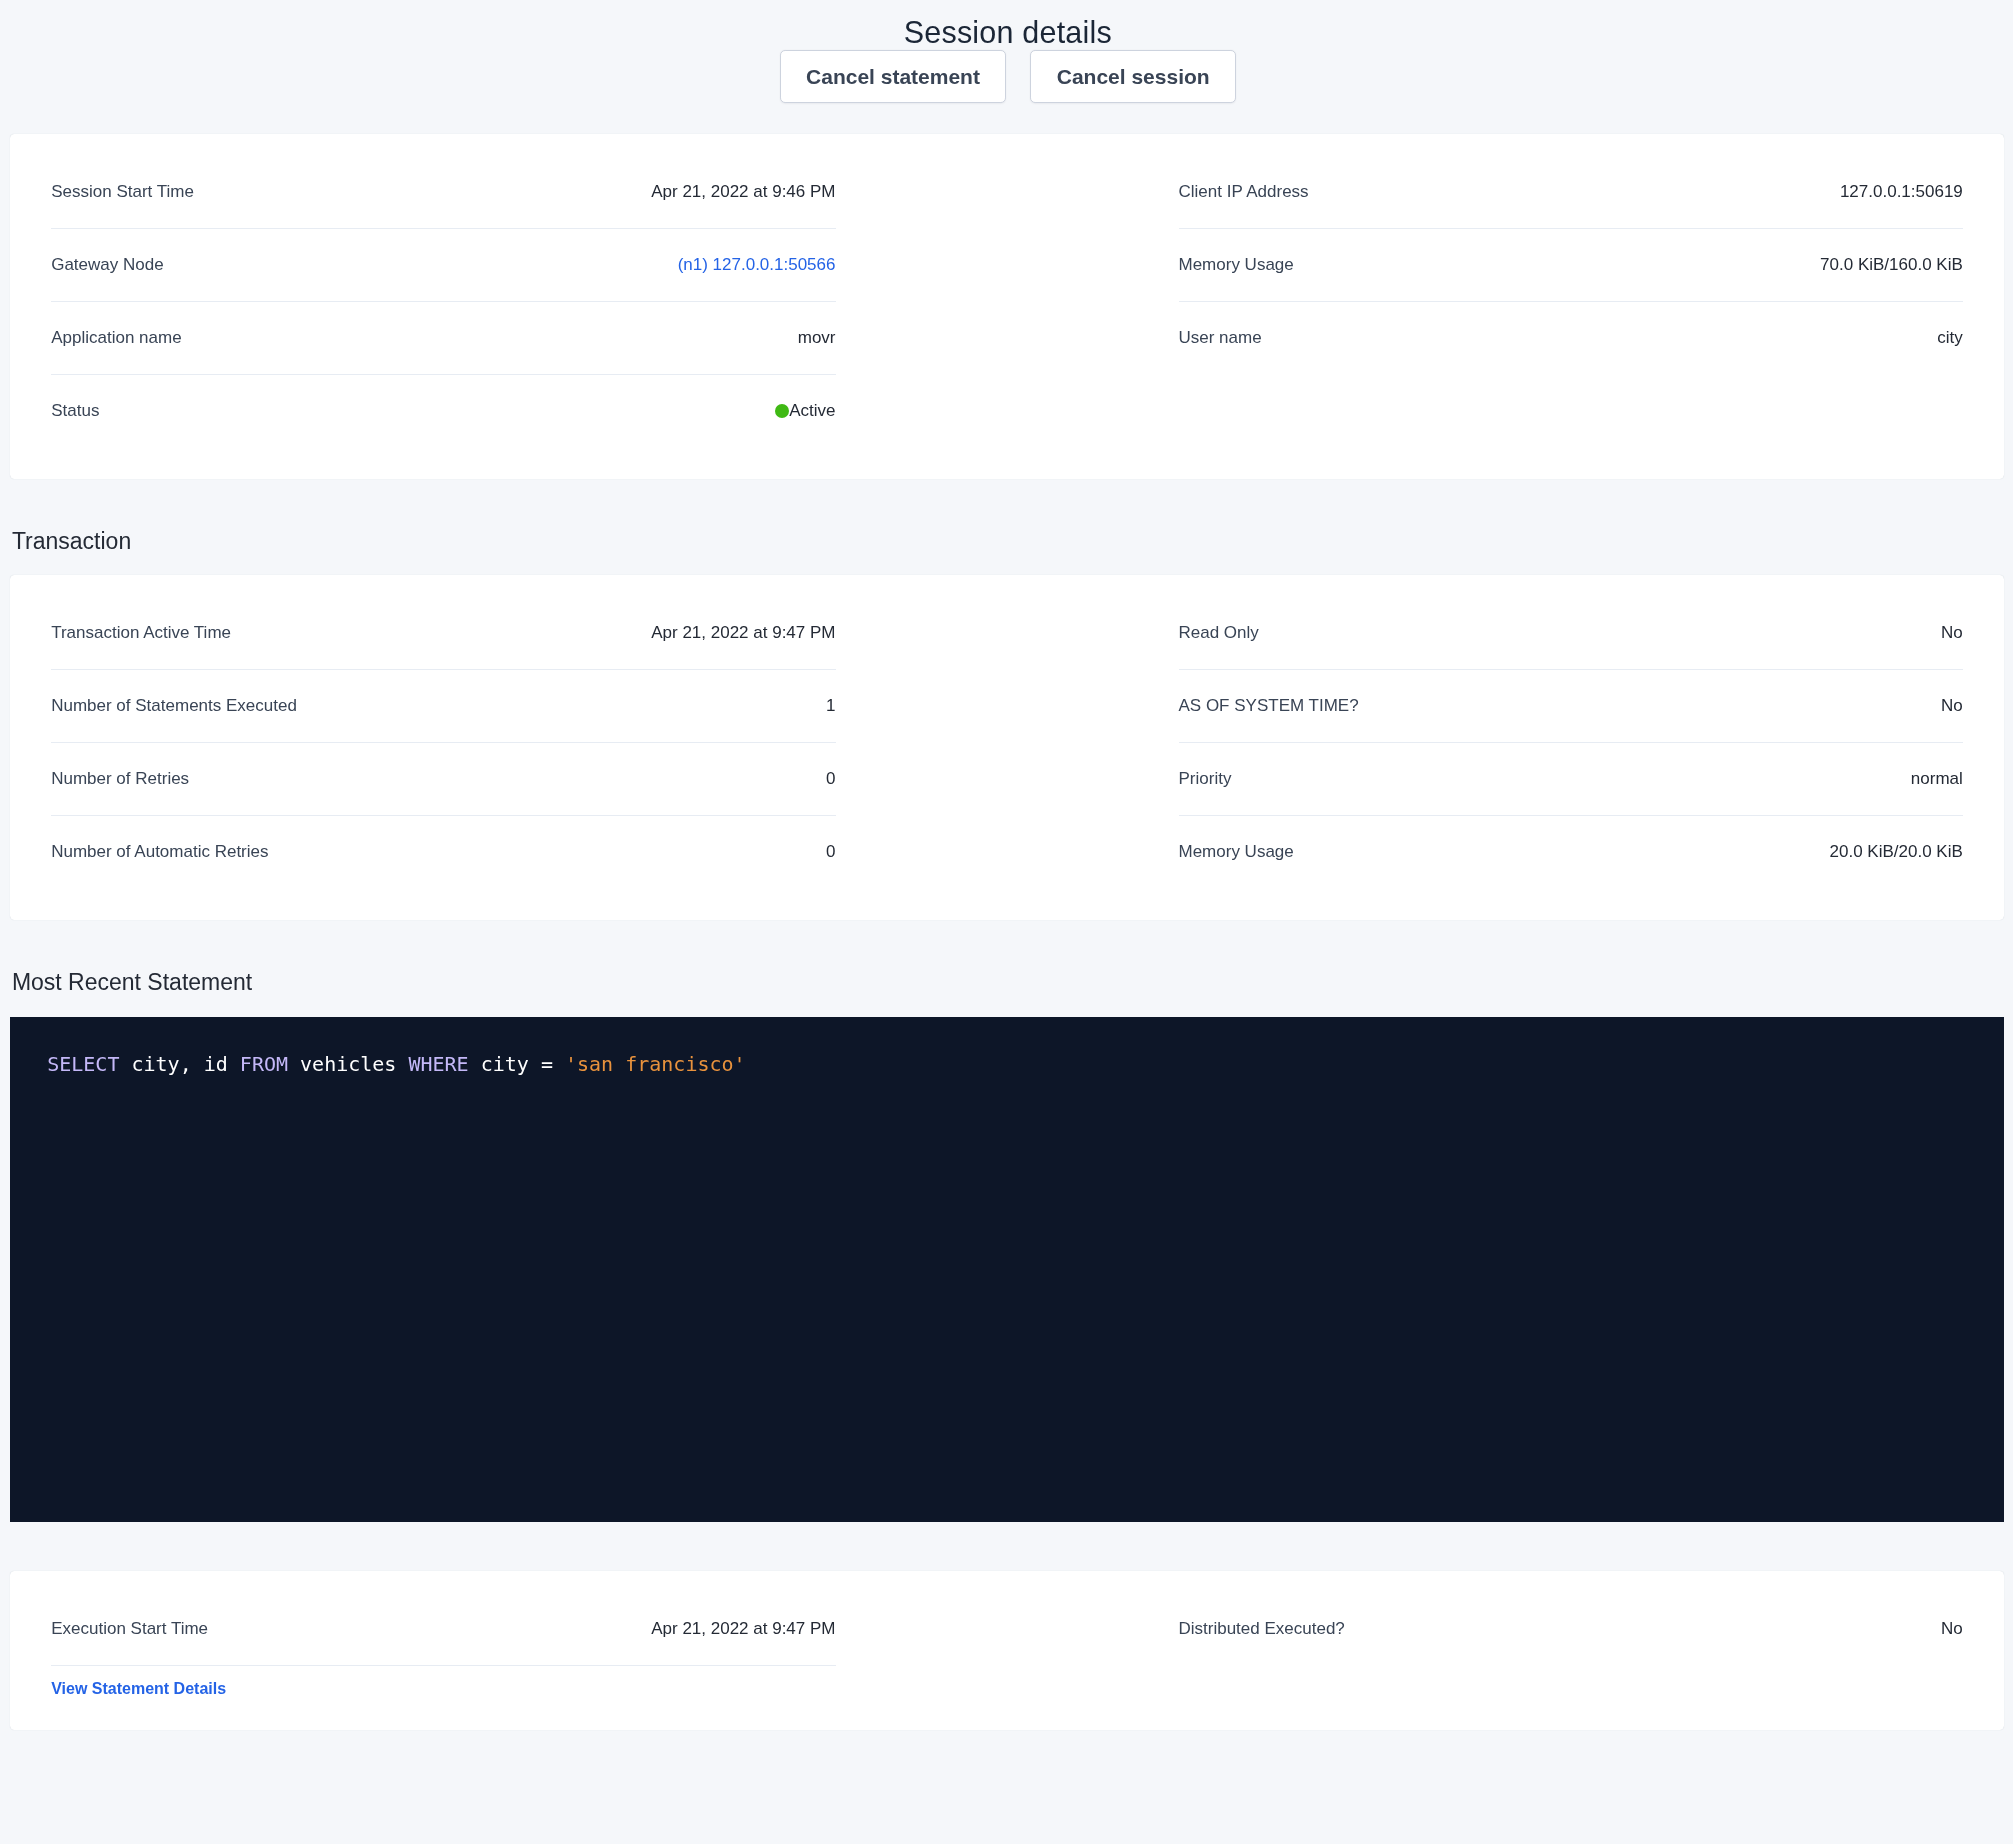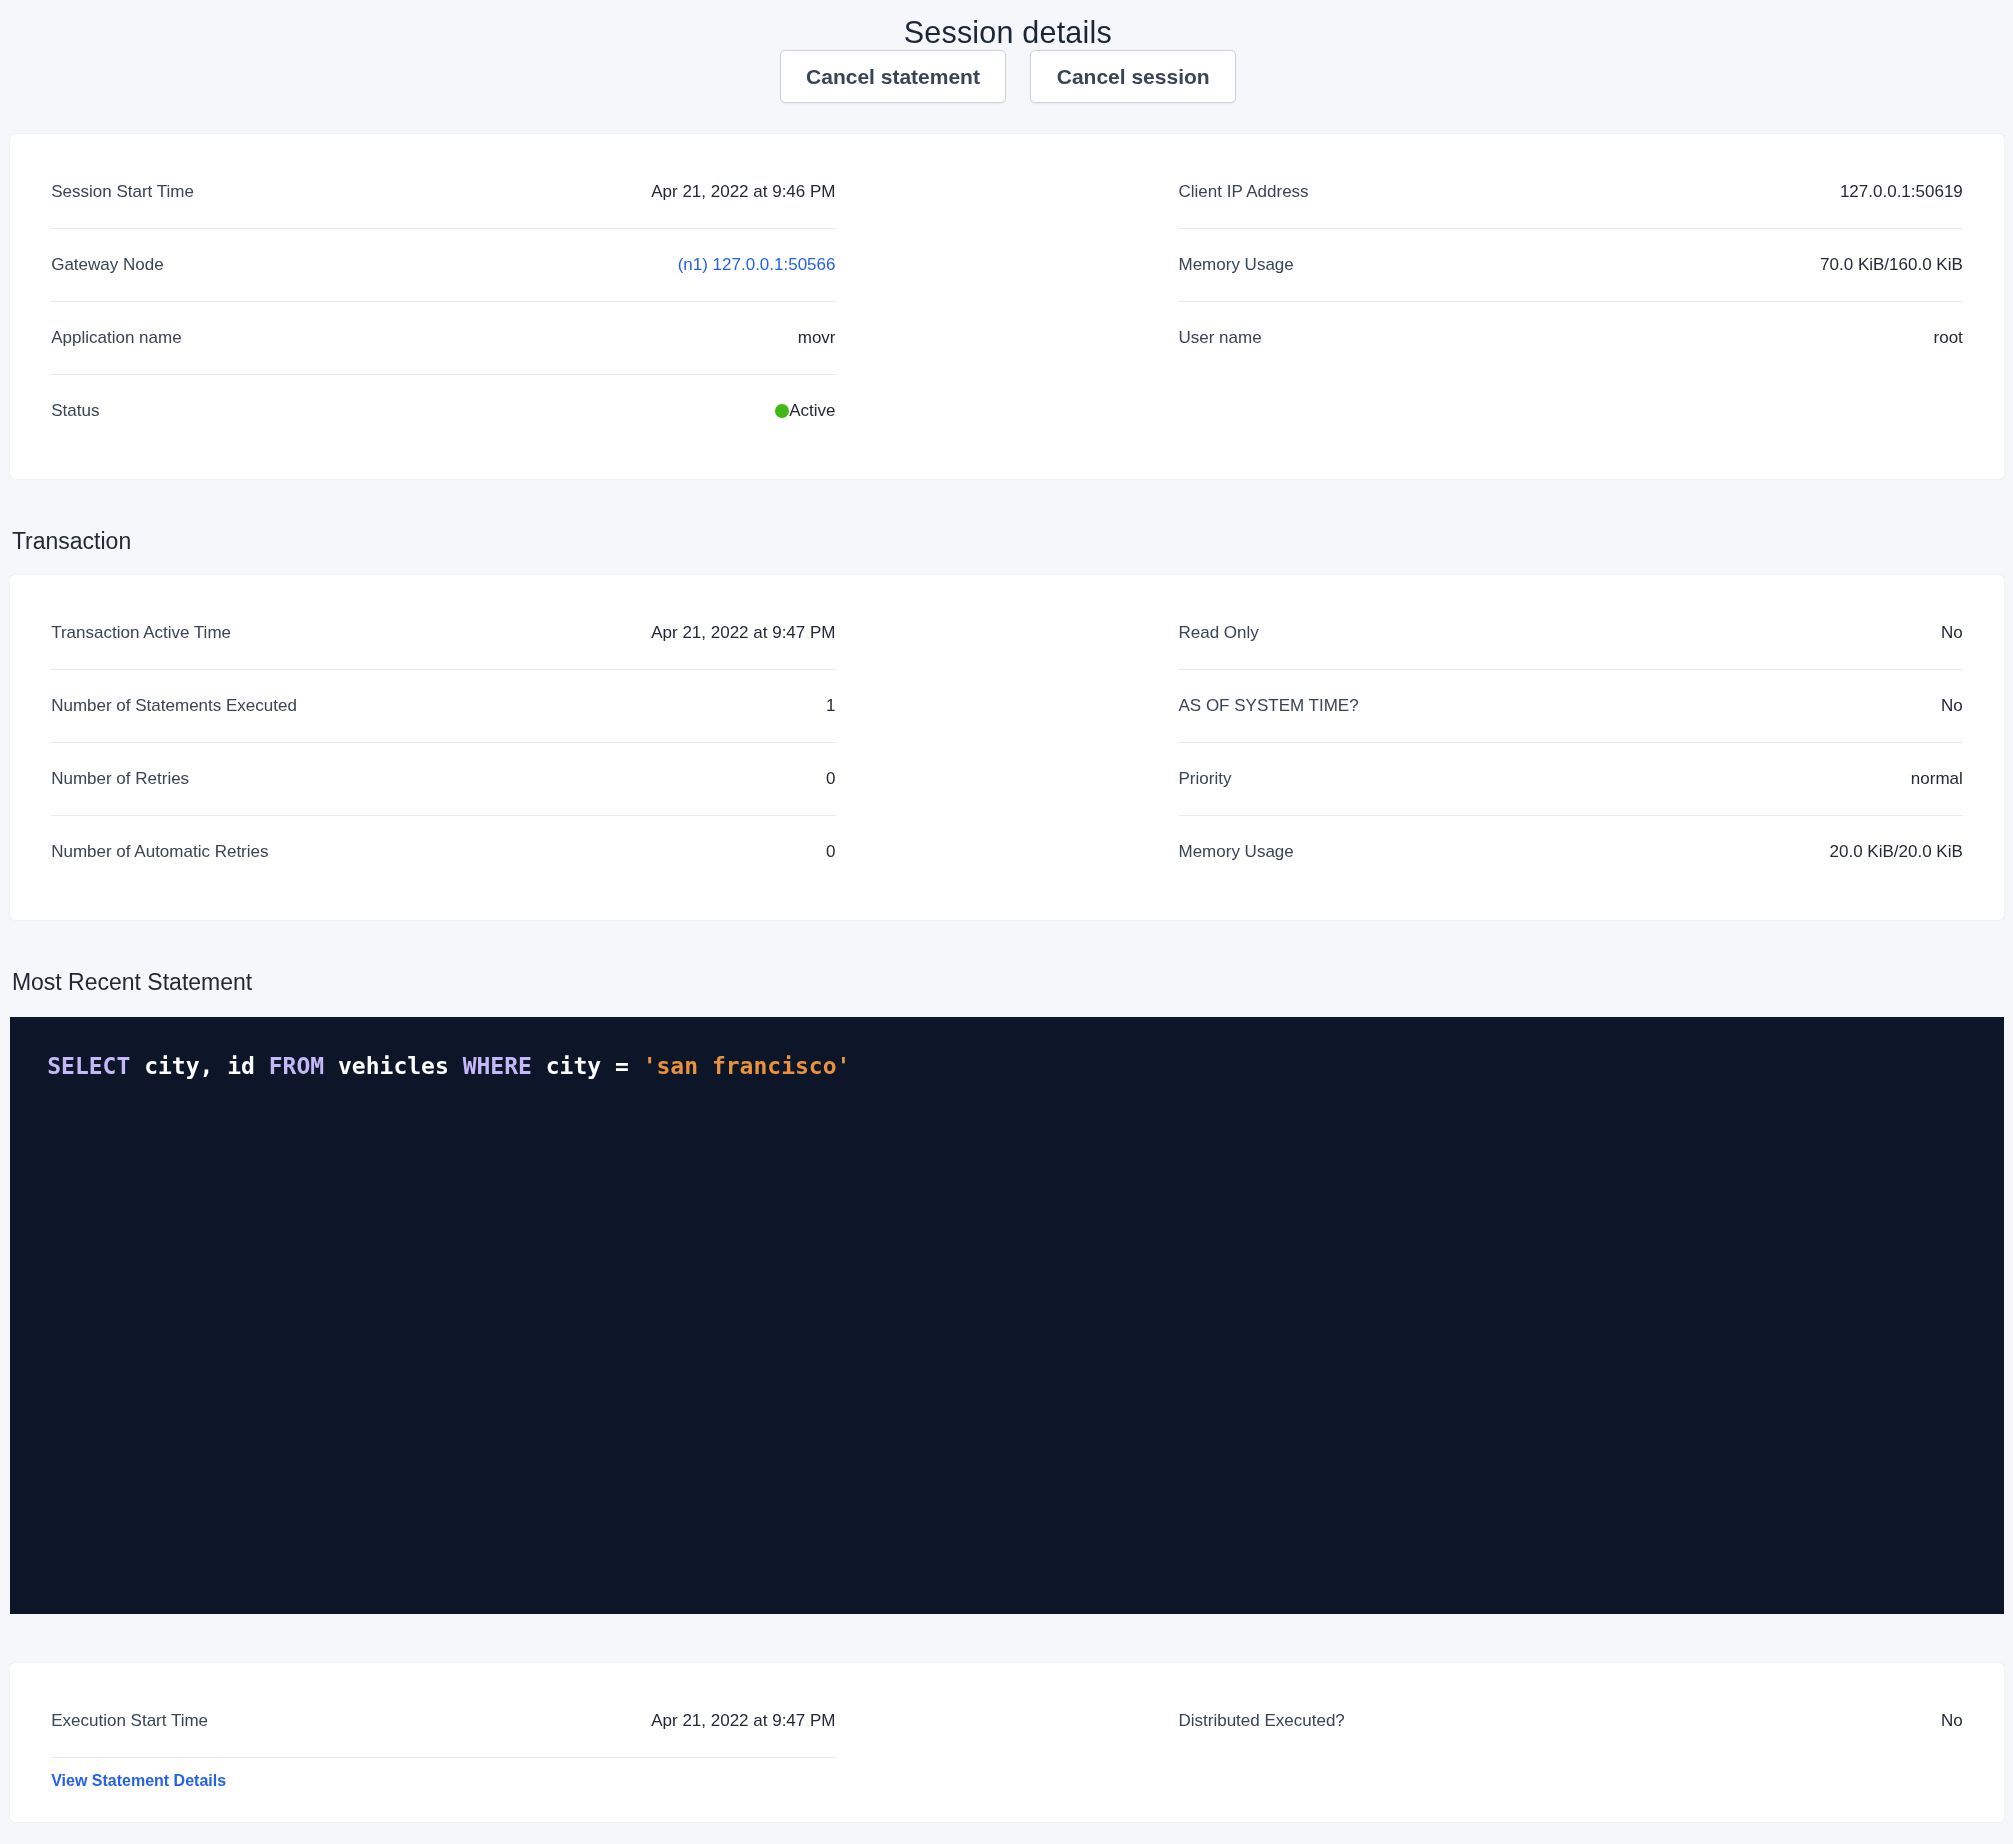--- a/index.html
+++ b/index.html
@@ -68,27 +68,27 @@
   .status-dot{
     width:14.4px;height:14.4px;border-radius:50%;
     background:var(--status_active);display:inline-block;
   }
   .section-heading{
     font-size:23px;font-weight:400;color:#242a35;
     margin:49px 0 20.3px;padding-left:1.7px;
   }
   .code-block{
     background:var(--code_bg);
-    height:597px;
+    height:505px;
     padding:34px 37px;
     border-radius:0;
     white-space:pre;
     font-family:"DejaVu Sans Mono","Liberation Mono",monospace;
-    font-size:23px;
-    font-weight:700;
+    font-size:20px;
+    font-weight:400;
     color:#ffffff;
     line-height:1.35;
   }
   .tok-keyword{color:var(--sql_keyword);}
   .tok-plain{color:#ffffff;}
   .tok-string{color:var(--sql_string);}
   .bottom-card{margin-top:49px;}
   .stmt-link{
     display:inline-block;
     margin-top:14px;
@@ -139,21 +139,21 @@
         <div class="row">
           <span class="label">Client IP Address</span>
           <span class="value">127.0.0.1:50619</span>
         </div>
         <div class="row">
           <span class="label">Memory Usage</span>
           <span class="value">70.0 KiB/160.0 KiB</span>
         </div>
         <div class="row">
           <span class="label">User name</span>
-          <span class="value">root</span>
+          <span class="value">city</span>
         </div>
       </div>
     </div>
   </section>
 
   <h2 class="section-heading">Transaction</h2>
 
   <section class="card">
     <div class="card-grid">
       <div class="col">

